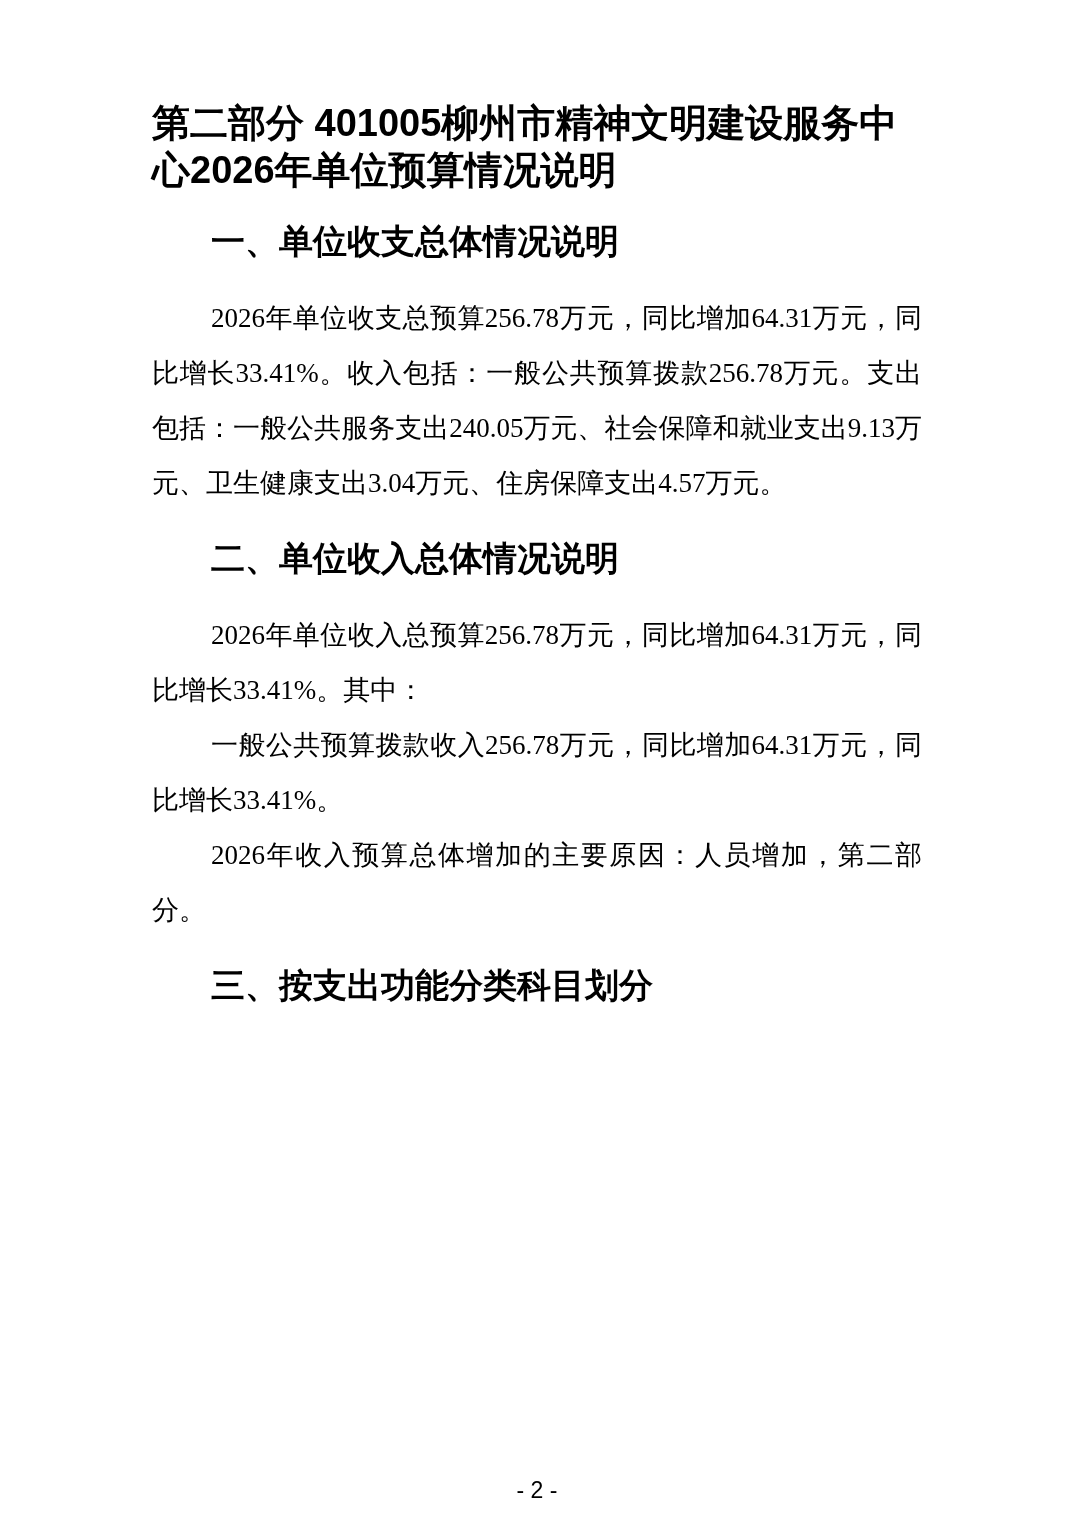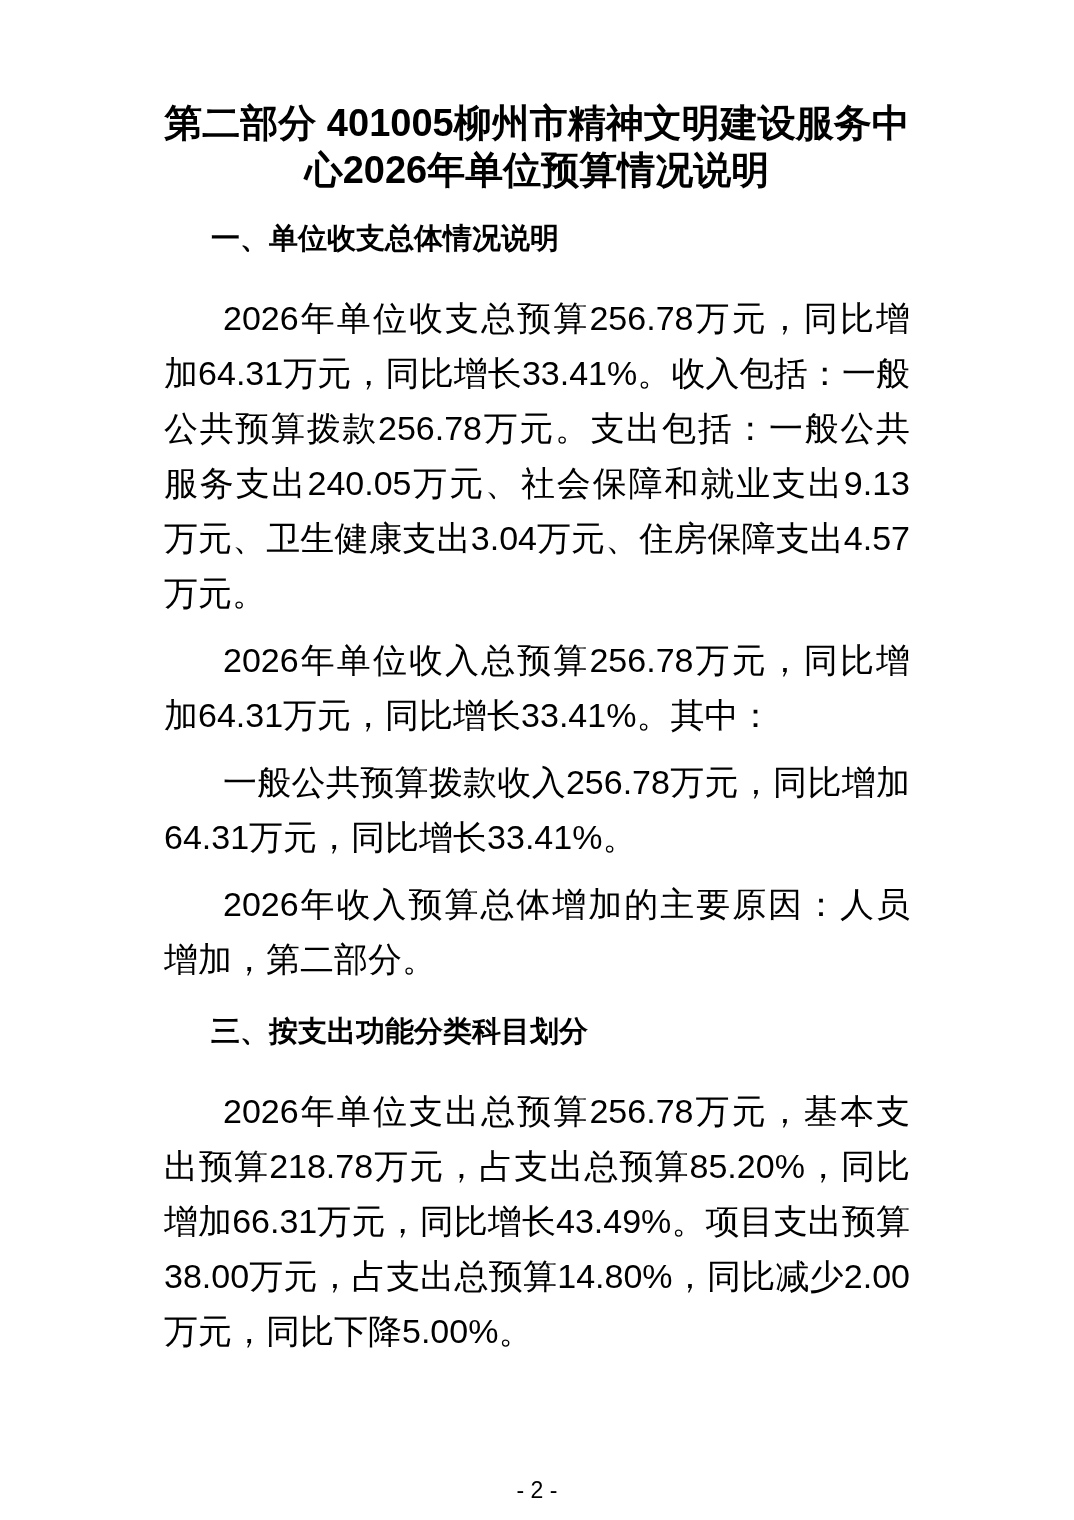--- a/index.html
+++ b/index.html
@@ -18,36 +18,35 @@
     padding: 0 152px;
     overflow: hidden;
   }
   .doc-title {
     margin: 0;
     padding-top: 100px;
     font-family: "Liberation Sans", "DejaVu Sans", sans-serif;
     font-weight: bold;
     font-size: 38px;
     line-height: 47px;
-    text-align: center;
     color: #000000;
   }
   .section-heading {
     margin: 27px 0 30px 0;
     padding-left: 59px;
-    font-family: Liberation Mono, monospace;
+    font-family: Liberation Sans, sans-serif;
     font-weight: bold;
-    font-size: 29px;
+    font-size: 34px;
     line-height: 40px;
     color: #000000;
   }
   .body-par {
-    margin: 12px;
-    font-family: Liberation Sans, sans-serif;
-    font-size: 34px;
+    margin: 0;
+    font-family: Liberation Serif, serif;
+    font-size: 27px;
     line-height: 55px;
     text-indent: 59px;
     text-align: justify;
     color: #000000;
     word-break: break-all;
   }
   .page-number {
     position: absolute;
     left: 0;
     right: 0;
@@ -64,25 +63,25 @@
 <div class="page">
 
   <h1 class="doc-title">第二部分 401005柳州市精神文明建设服务中心2026年单位预算情况说明</h1>
 
   <section>
     <h2 class="section-heading">一、单位收支总体情况说明</h2>
     <p class="body-par">2026年单位收支总预算256.78万元，同比增加64.31万元，同比增长33.41%。收入包括：一般公共预算拨款256.78万元。支出包括：一般公共服务支出240.05万元、社会保障和就业支出9.13万元、卫生健康支出3.04万元、住房保障支出4.57万元。</p>
   </section>
 
   <section>
+    <h2 class="section-heading">二、单位收入总体情况说明</h2>
     <p class="body-par">2026年单位收入总预算256.78万元，同比增加64.31万元，同比增长33.41%。其中：</p>
     <p class="body-par">一般公共预算拨款收入256.78万元，同比增加64.31万元，同比增长33.41%。</p>
     <p class="body-par">2026年收入预算总体增加的主要原因：人员增加，第二部分。</p>
   </section>
 
   <section>
     <h2 class="section-heading">三、按支出功能分类科目划分</h2>
-    <p class="body-par">2026年单位支出总预算256.78万元，基本支出预算218.78万元，占支出总预算85.20%，同比增加66.31万元，同比增长43.49%。项目支出预算38.00万元，占支出总预算14.80%，同比减少2.00万元，同比下降5.00%。</p>
   </section>
 
   <div class="page-number">- 2 -</div>
 
 </div>
 
 </body></html>

